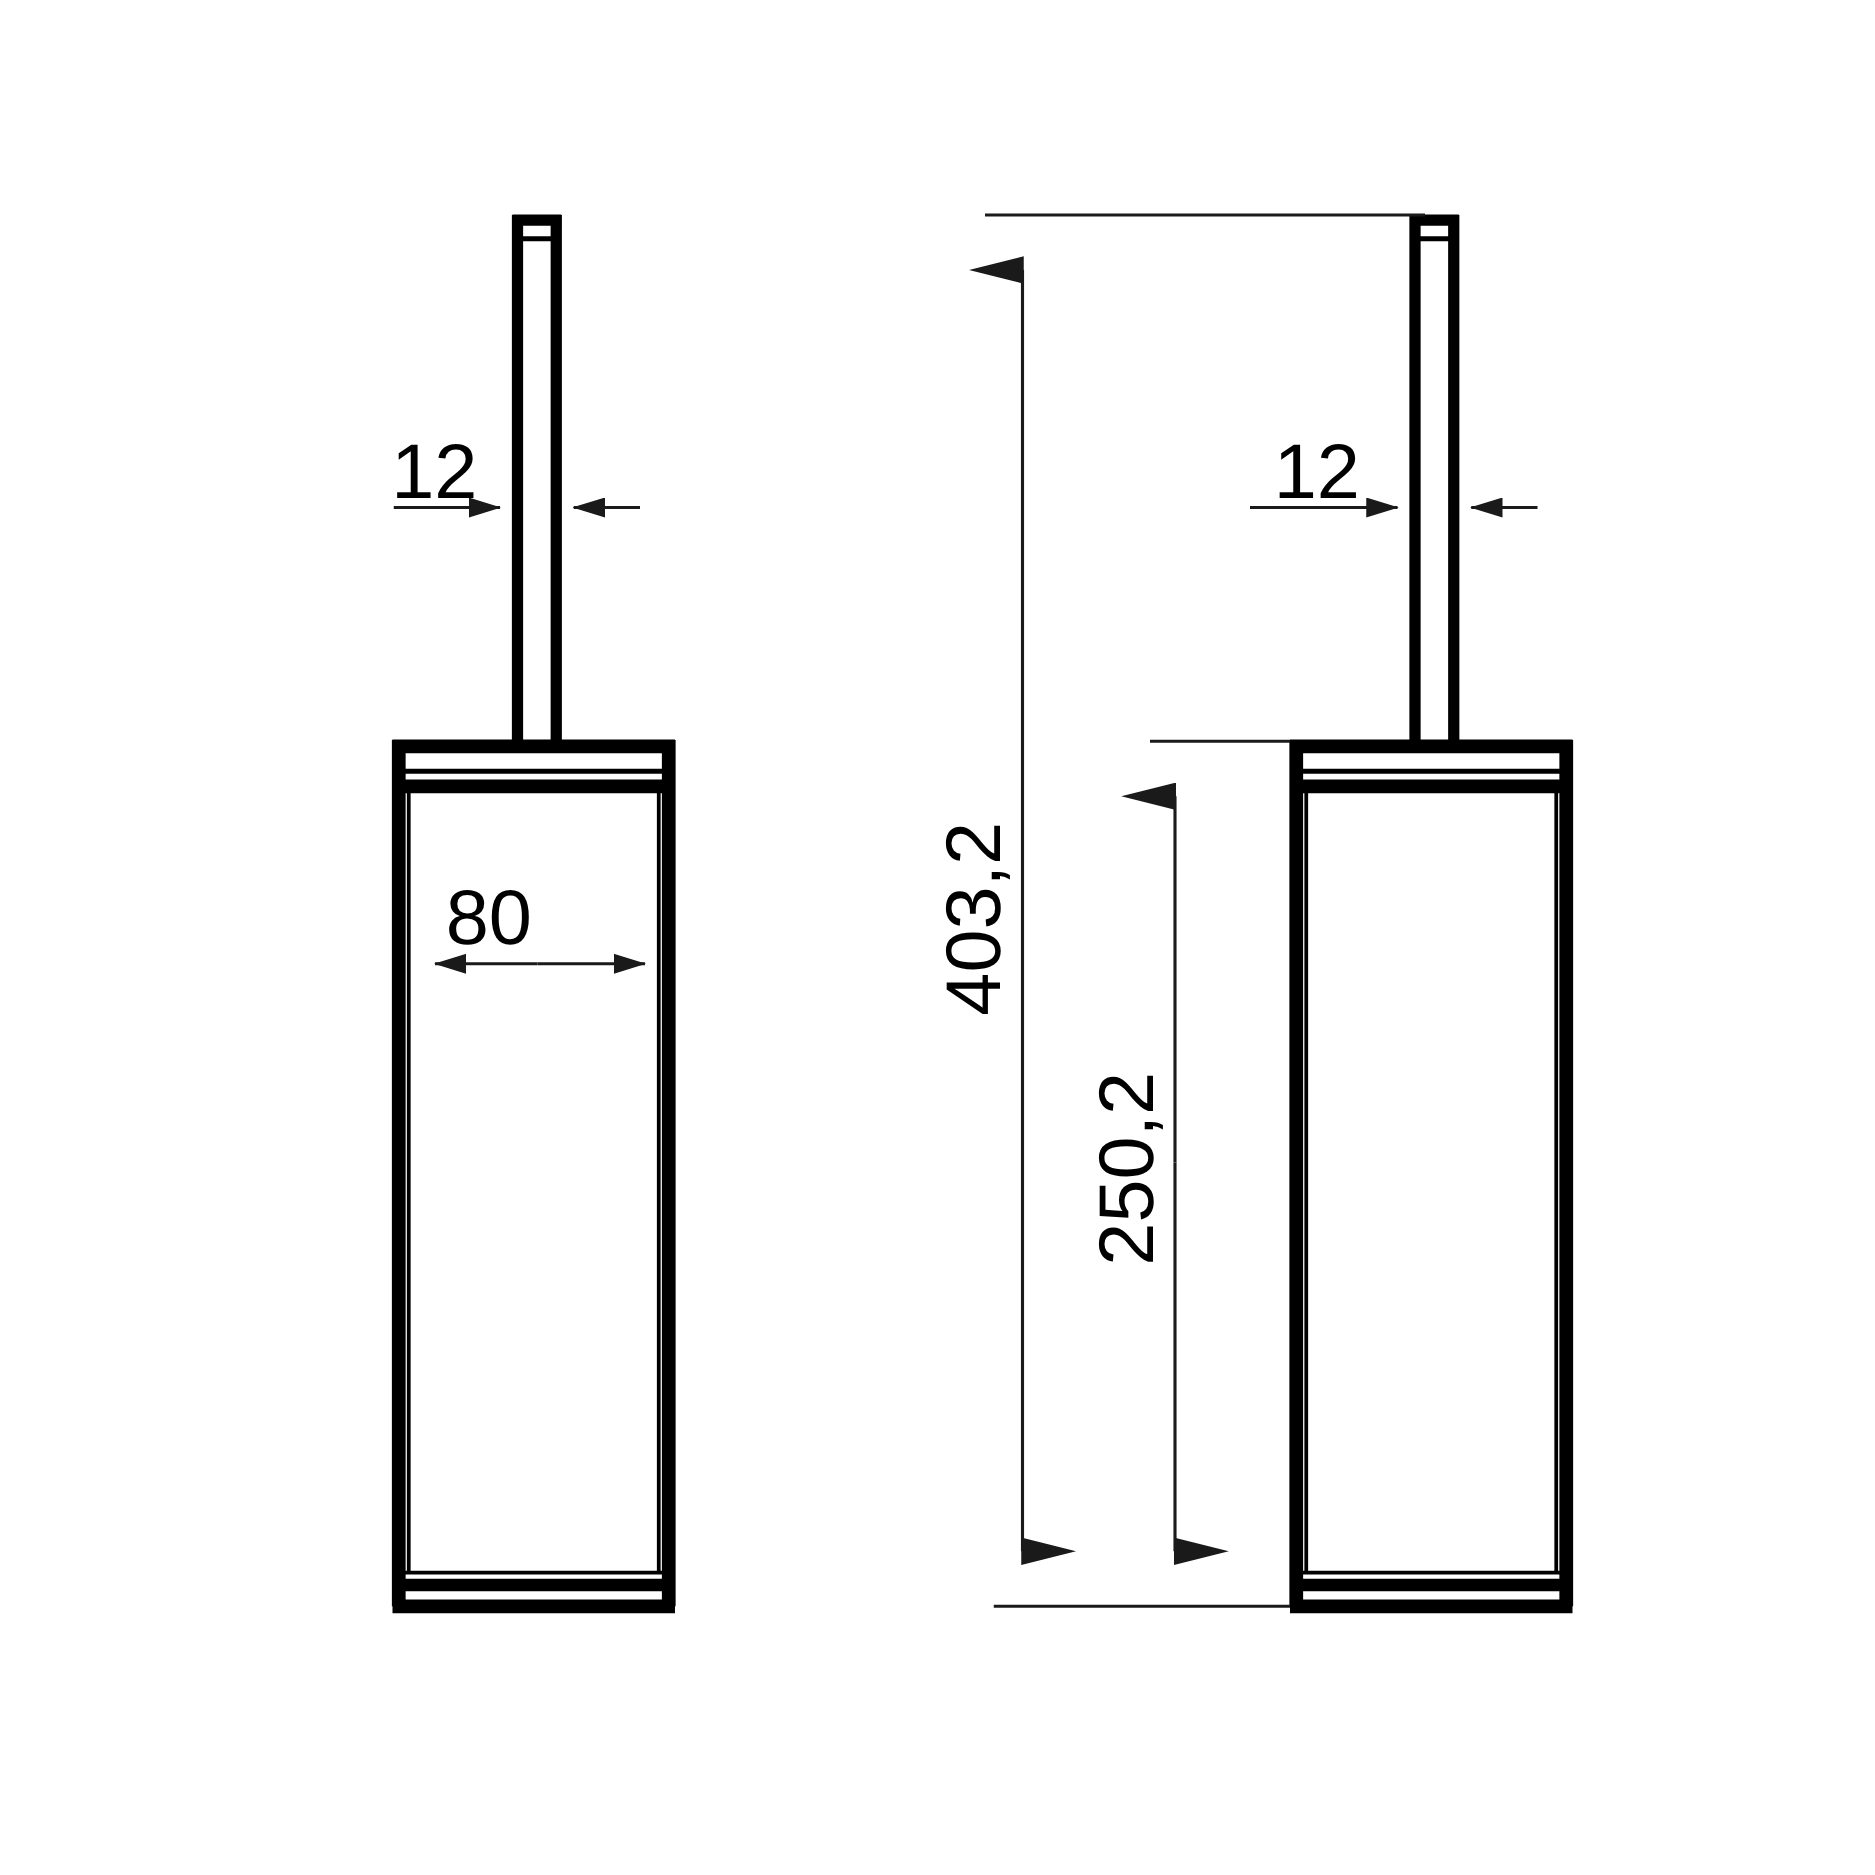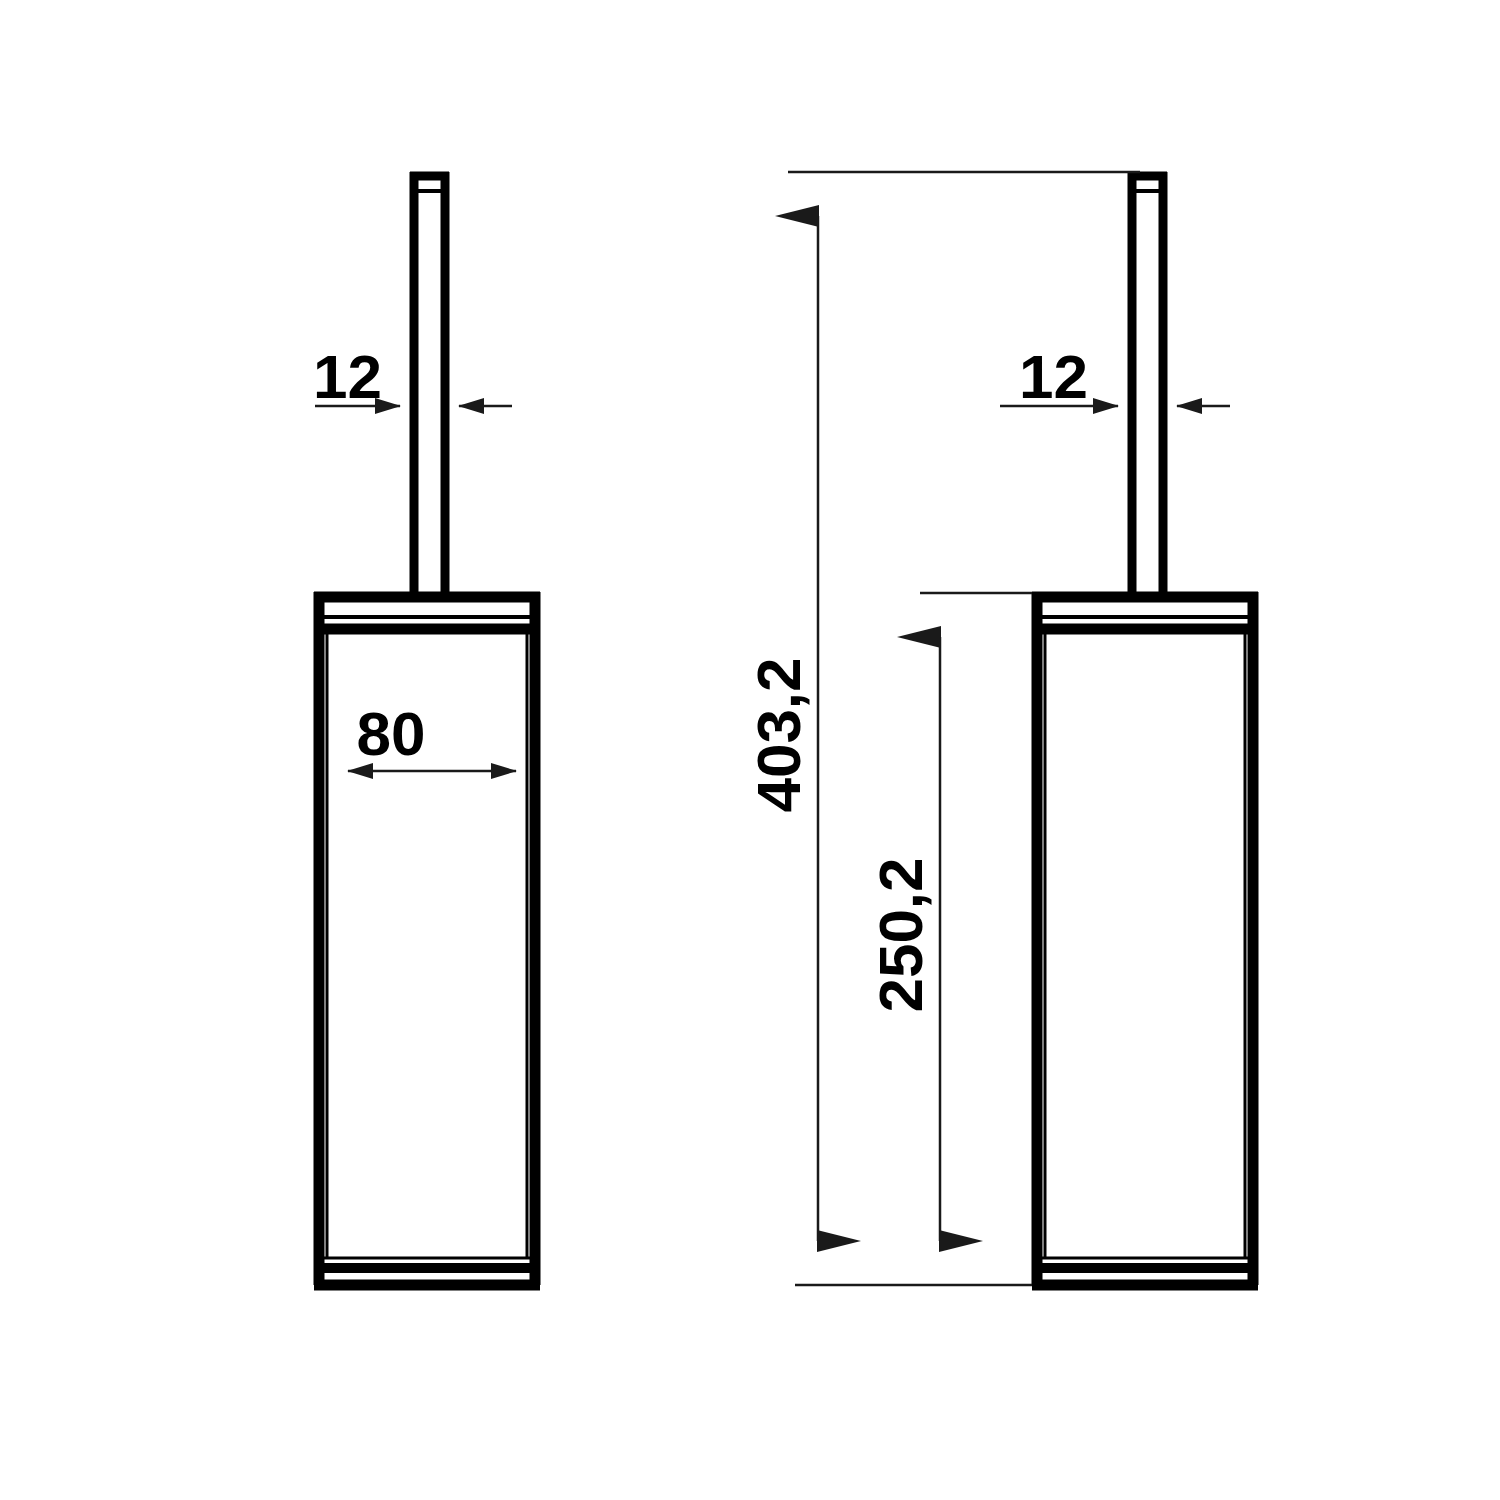--- a/index.html
+++ b/index.html
@@ -9,21 +9,20 @@
   }
   body {
     font-family: "Liberation Sans", sans-serif;
   }
   #drawing-root {
     position: relative;
     width: 1344px;
     height: 1500px;
     background: #737373;
     overflow: hidden;
-    font-weight: bold;
   }
   svg.tech-drawing {
     display: block;
     width: 1500px;
     height: 1500px;
   }
   text.dim-label {
     font-family: "Liberation Sans", sans-serif;
     font-size: 62px;
     fill: #000000;

